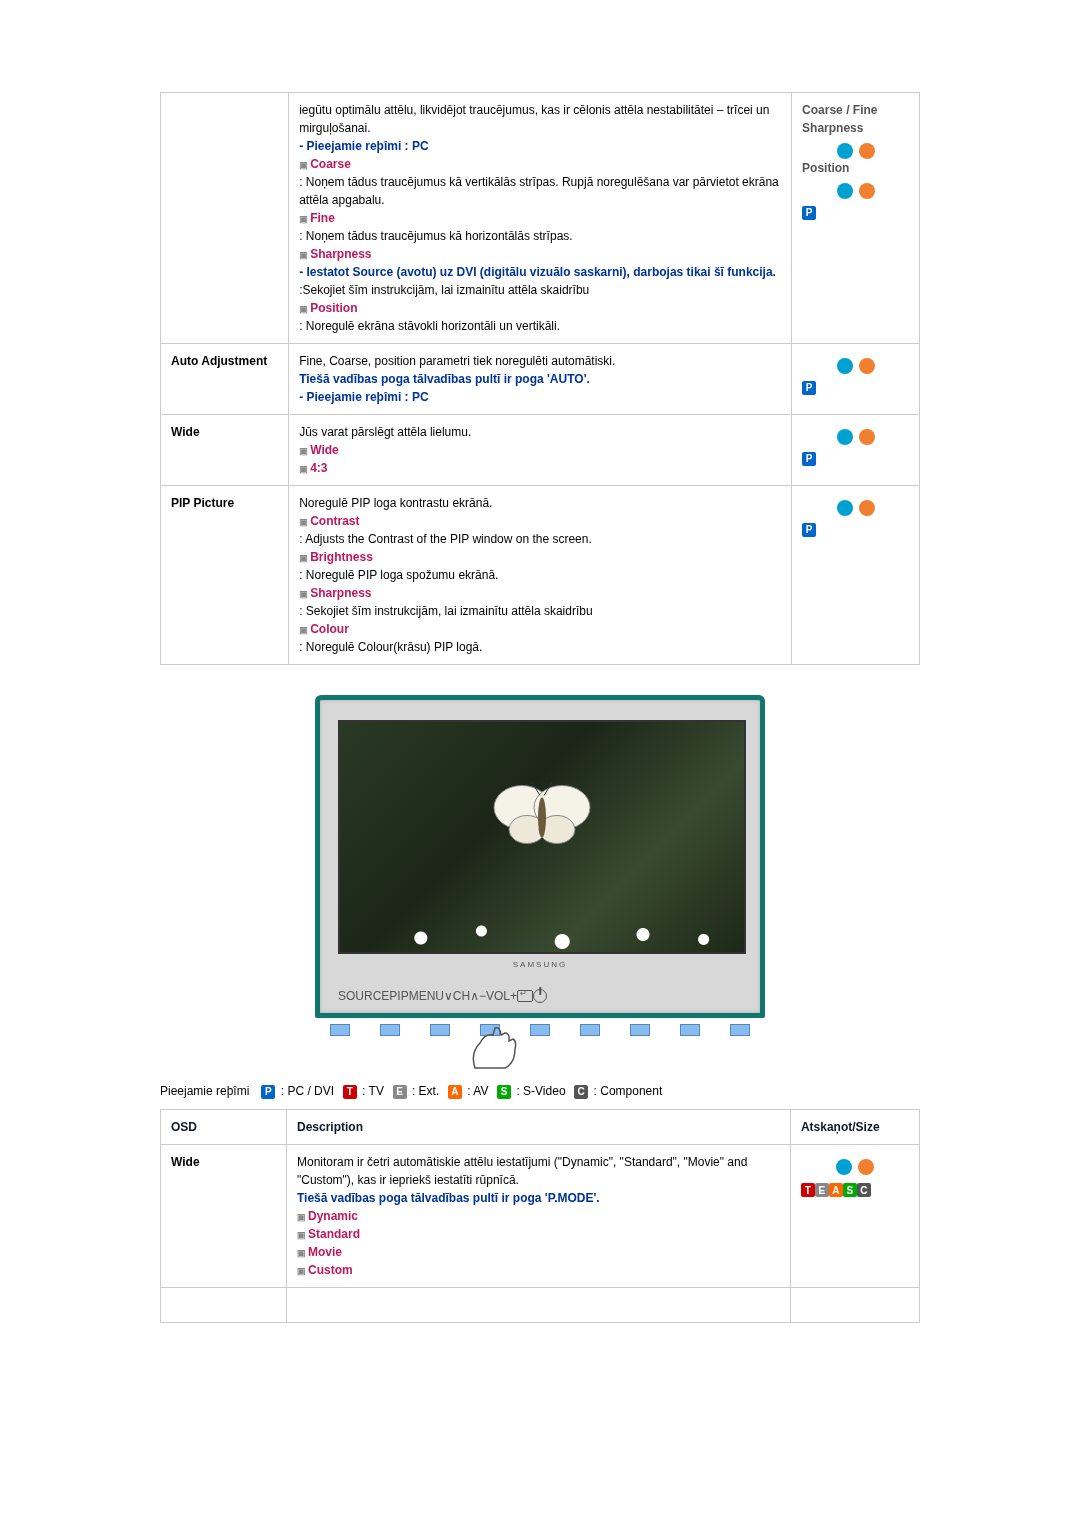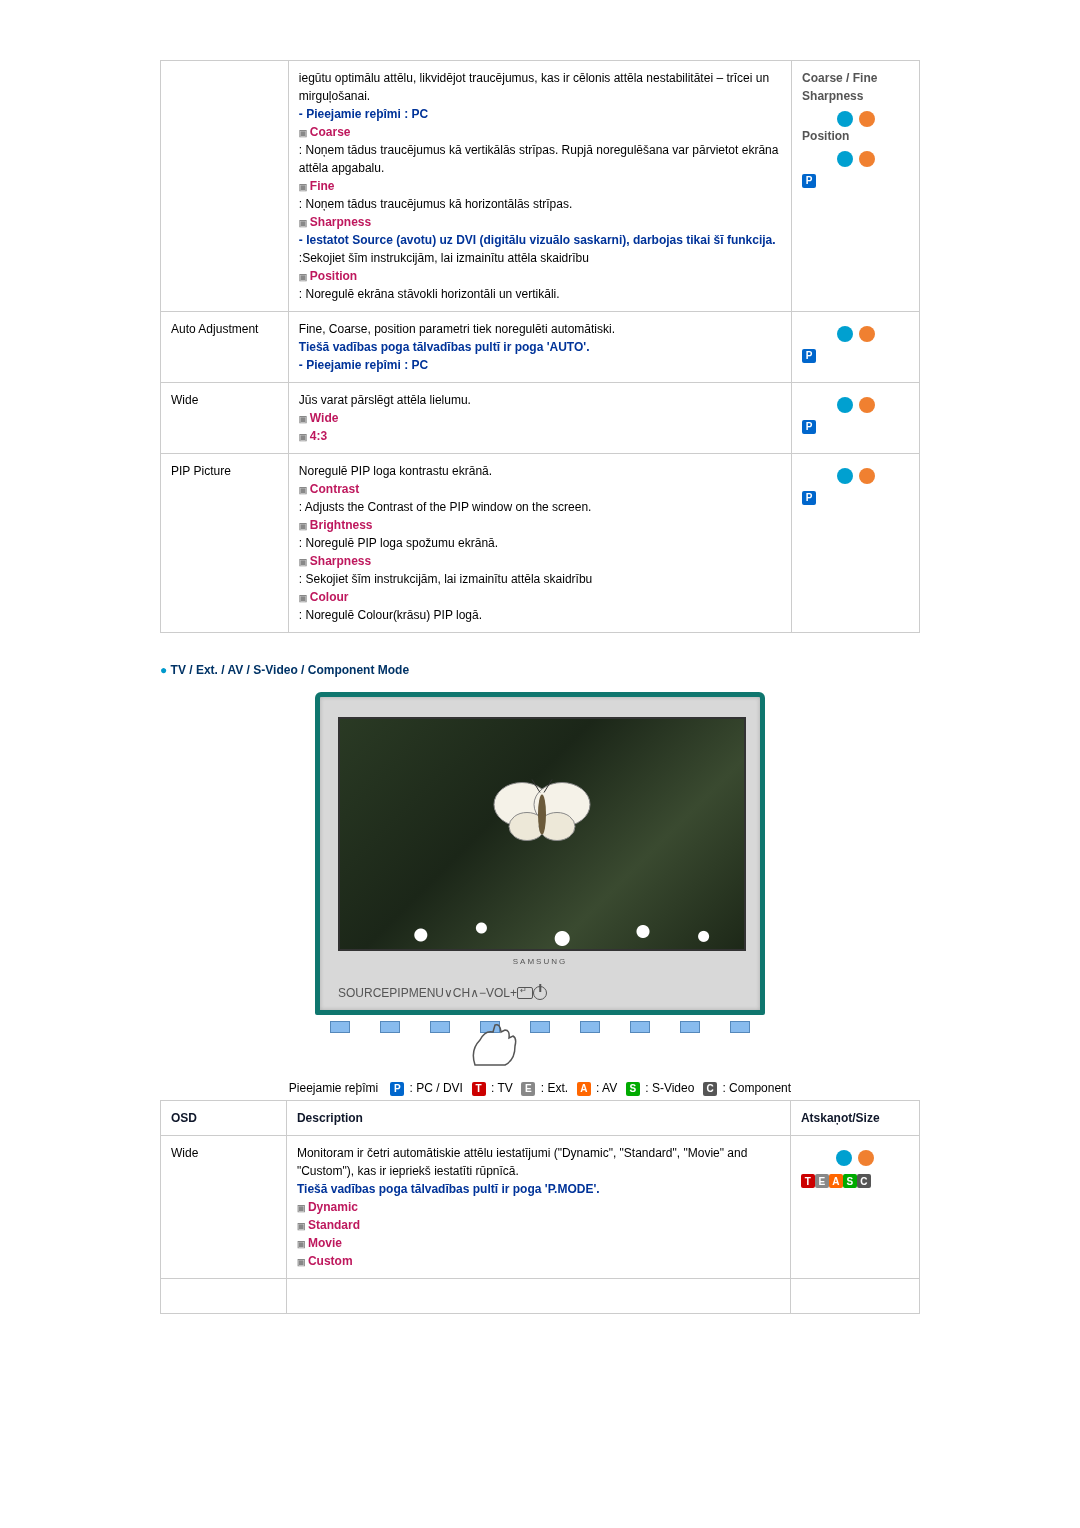--- a/index.html
+++ b/index.html
@@ -6,21 +6,21 @@
     margin: 0;
     background: #fff;
     font-family: Arial, Helvetica, sans-serif;
     font-size: 12px;
     color: #000;
     display: flex;
     justify-content: center;
   }
   .page {
     width: 1080px;
-    padding: 60px 80px 40px 80px;
+    padding: 92px 80px 40px 80px;
     box-sizing: border-box;
   }
   table.main {
     width: 760px;
     margin: 0 auto 30px auto;
     border-collapse: collapse;
   }
   table.main td, table.main th {
     border: 1px solid #ccc;
     padding: 8px 10px;
@@ -28,21 +28,21 @@
     vertical-align: top;
     font-size: 12px;
     line-height: 1.5;
   }
   table.main th {
     color: #0f172a;
     font-weight: bold;
     background: #fff;
   }
   .osd-label {
-    font-weight: normal;
+    font-weight: bold;
     color: #000;
     width: 110px;
   }
   .desc-cell {
     width: 510px;
   }
   .right-cell {
     width: 110px;
     text-align: center;
     font-size: 10px;
@@ -151,22 +151,21 @@
   .stand-line {
     display:flex; justify-content:space-around; margin-top:6px;
   }
   .stand-box { width:18px; height:10px; background:#88bbee; border:1px solid #5588bb; }
   .hand {
     position:absolute; bottom:-40px; left:150px;
   }
   .hand svg { width:60px; height:50px; }
   .modes-line {
     width: 760px;
-    margin: 45px auto 4px auto;
-    text-align: center;
+    margin: 45px auto 10px auto;
     font-size: 12px;
   }
   .modes-line .badge { margin: 0 2px; vertical-align: middle; }
   .header-row th {
     color: #003399;
   }
   .power-icon {
     width:12px; height:12px; border:1.5px solid #555; border-radius:50%;
     display:inline-block; position:relative;
   }
@@ -267,21 +266,20 @@
         <div class="icons-row">
           <span class="ctrl-btn ctrl-play"></span>
           <span class="ctrl-btn ctrl-stop"></span>
         </div>
         <div style="margin-top:4px"><span class="ctrl-dot">P</span></div>
       </td>
     </tr>
   </tbody>
     </table>
 
-  <div class="section-heading">TV / Ext. / AV / S-Video / Component Mode</div>
 
   <div class="monitor-wrap">
     <div class="monitor">
       <div class="monitor-bezel">
         <div class="monitor-screen">
           <div class="flowers"></div>
           <div class="butterfly">
             <svg viewBox="0 0 120 90">
               <ellipse cx="40" cy="40" rx="28" ry="22" fill="#f5f2e8" stroke="#888" stroke-width="1"></ellipse>
               <ellipse cx="80" cy="40" rx="28" ry="22" fill="#f5f2e8" stroke="#888" stroke-width="1"></ellipse>

